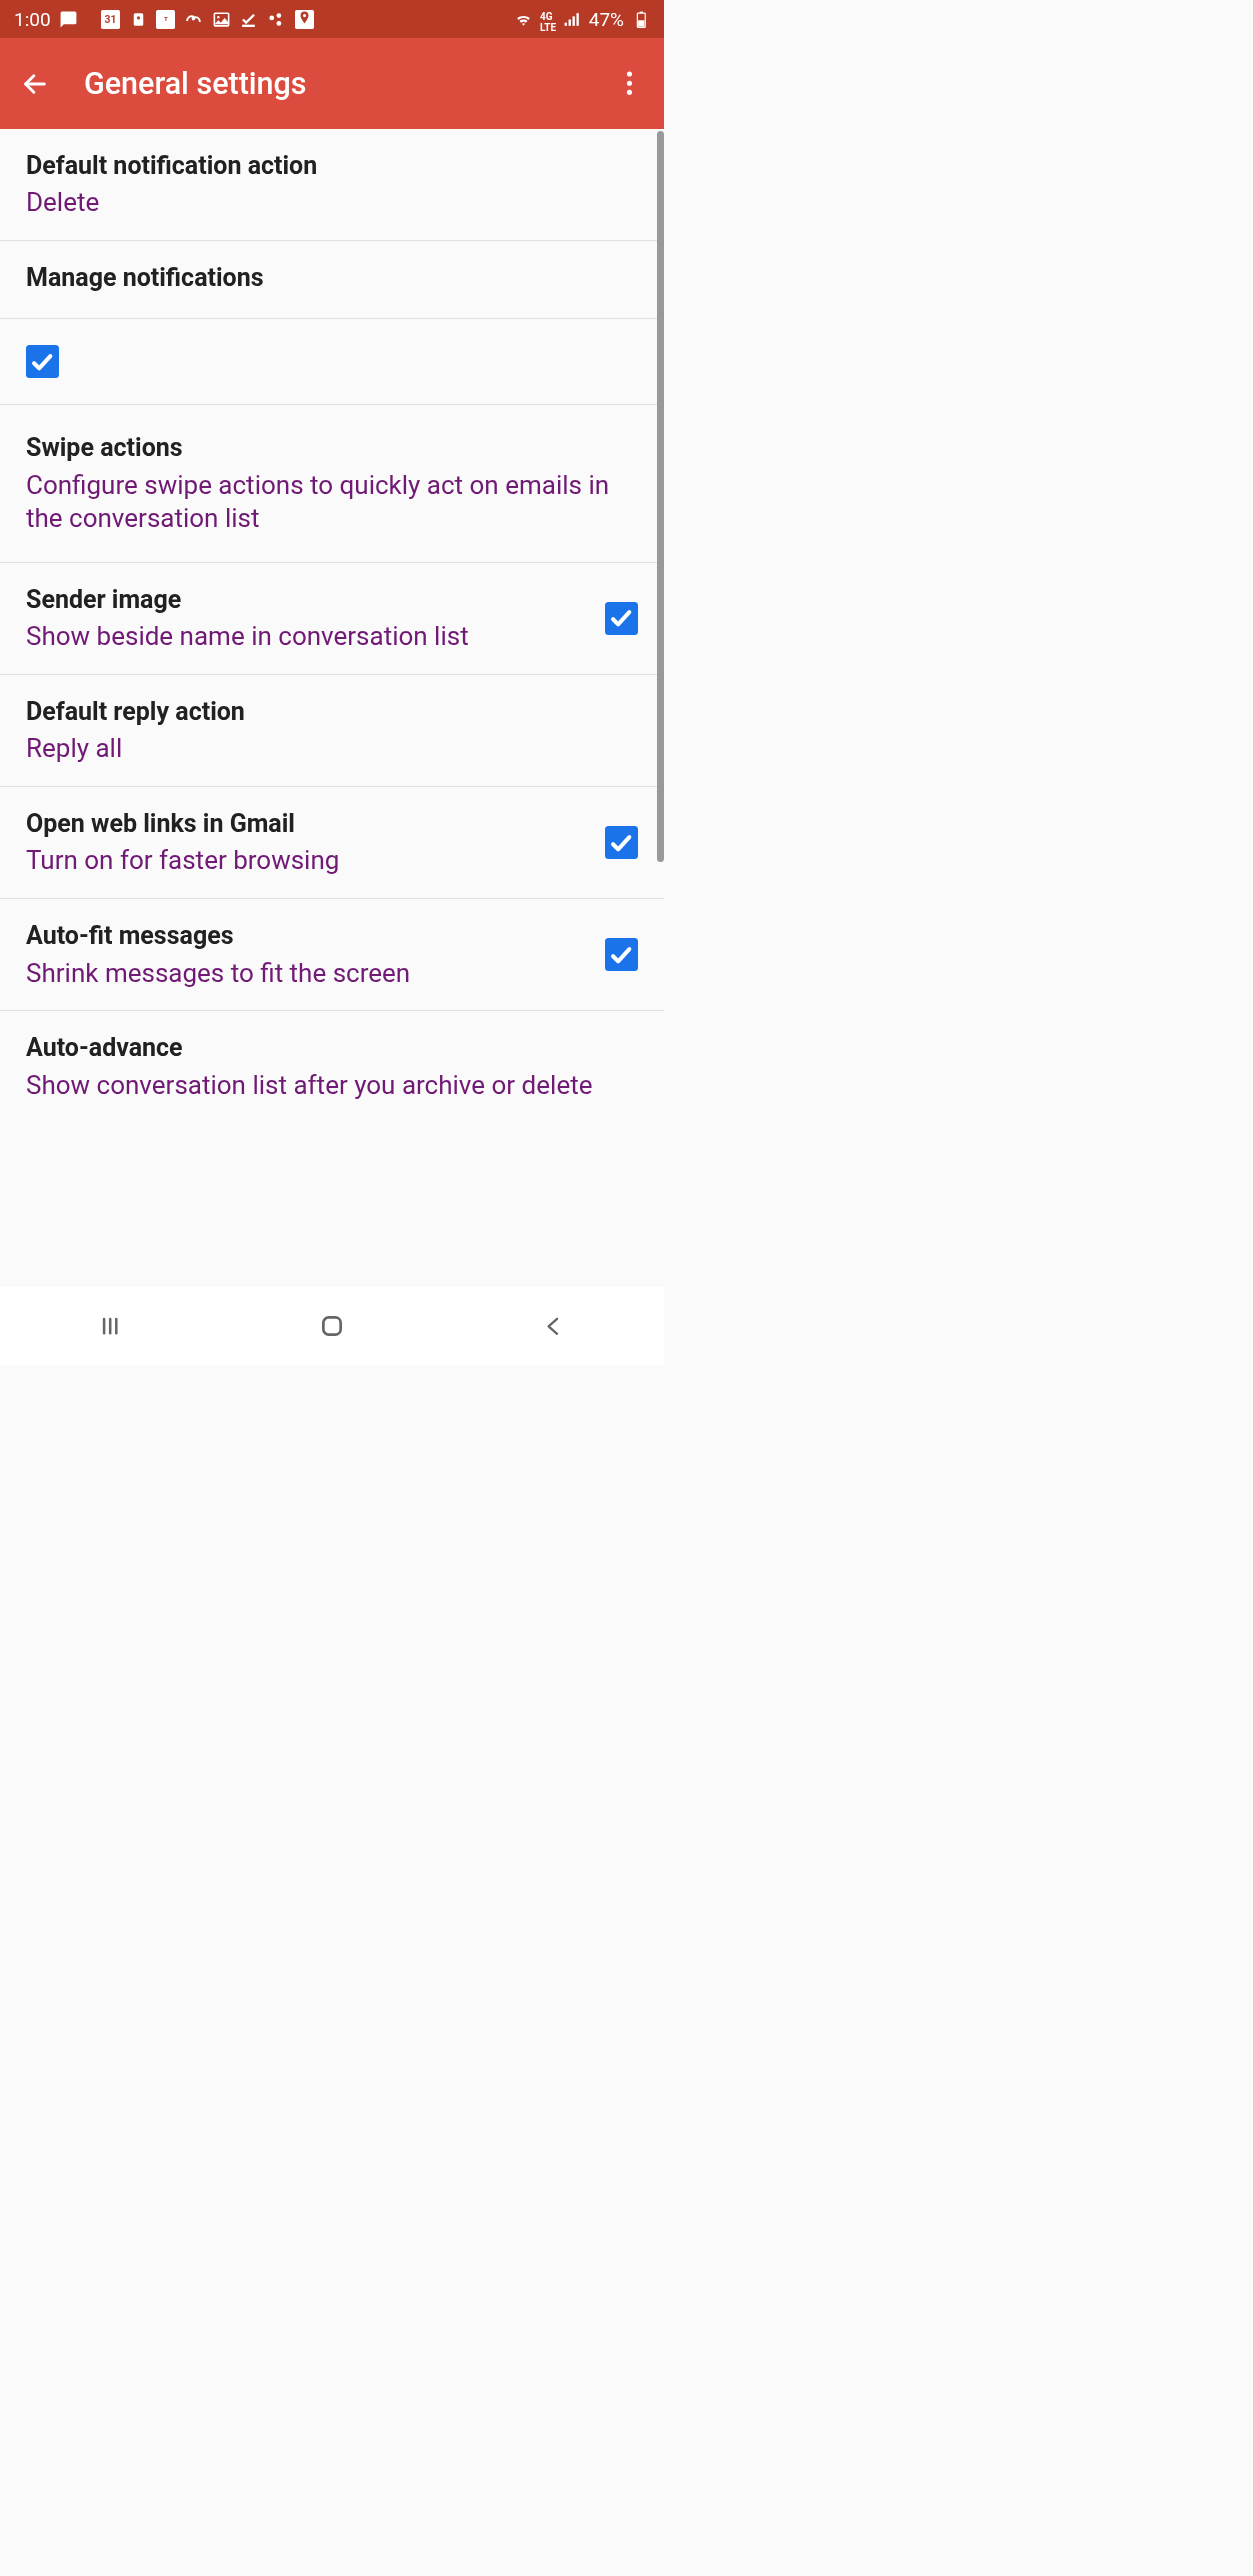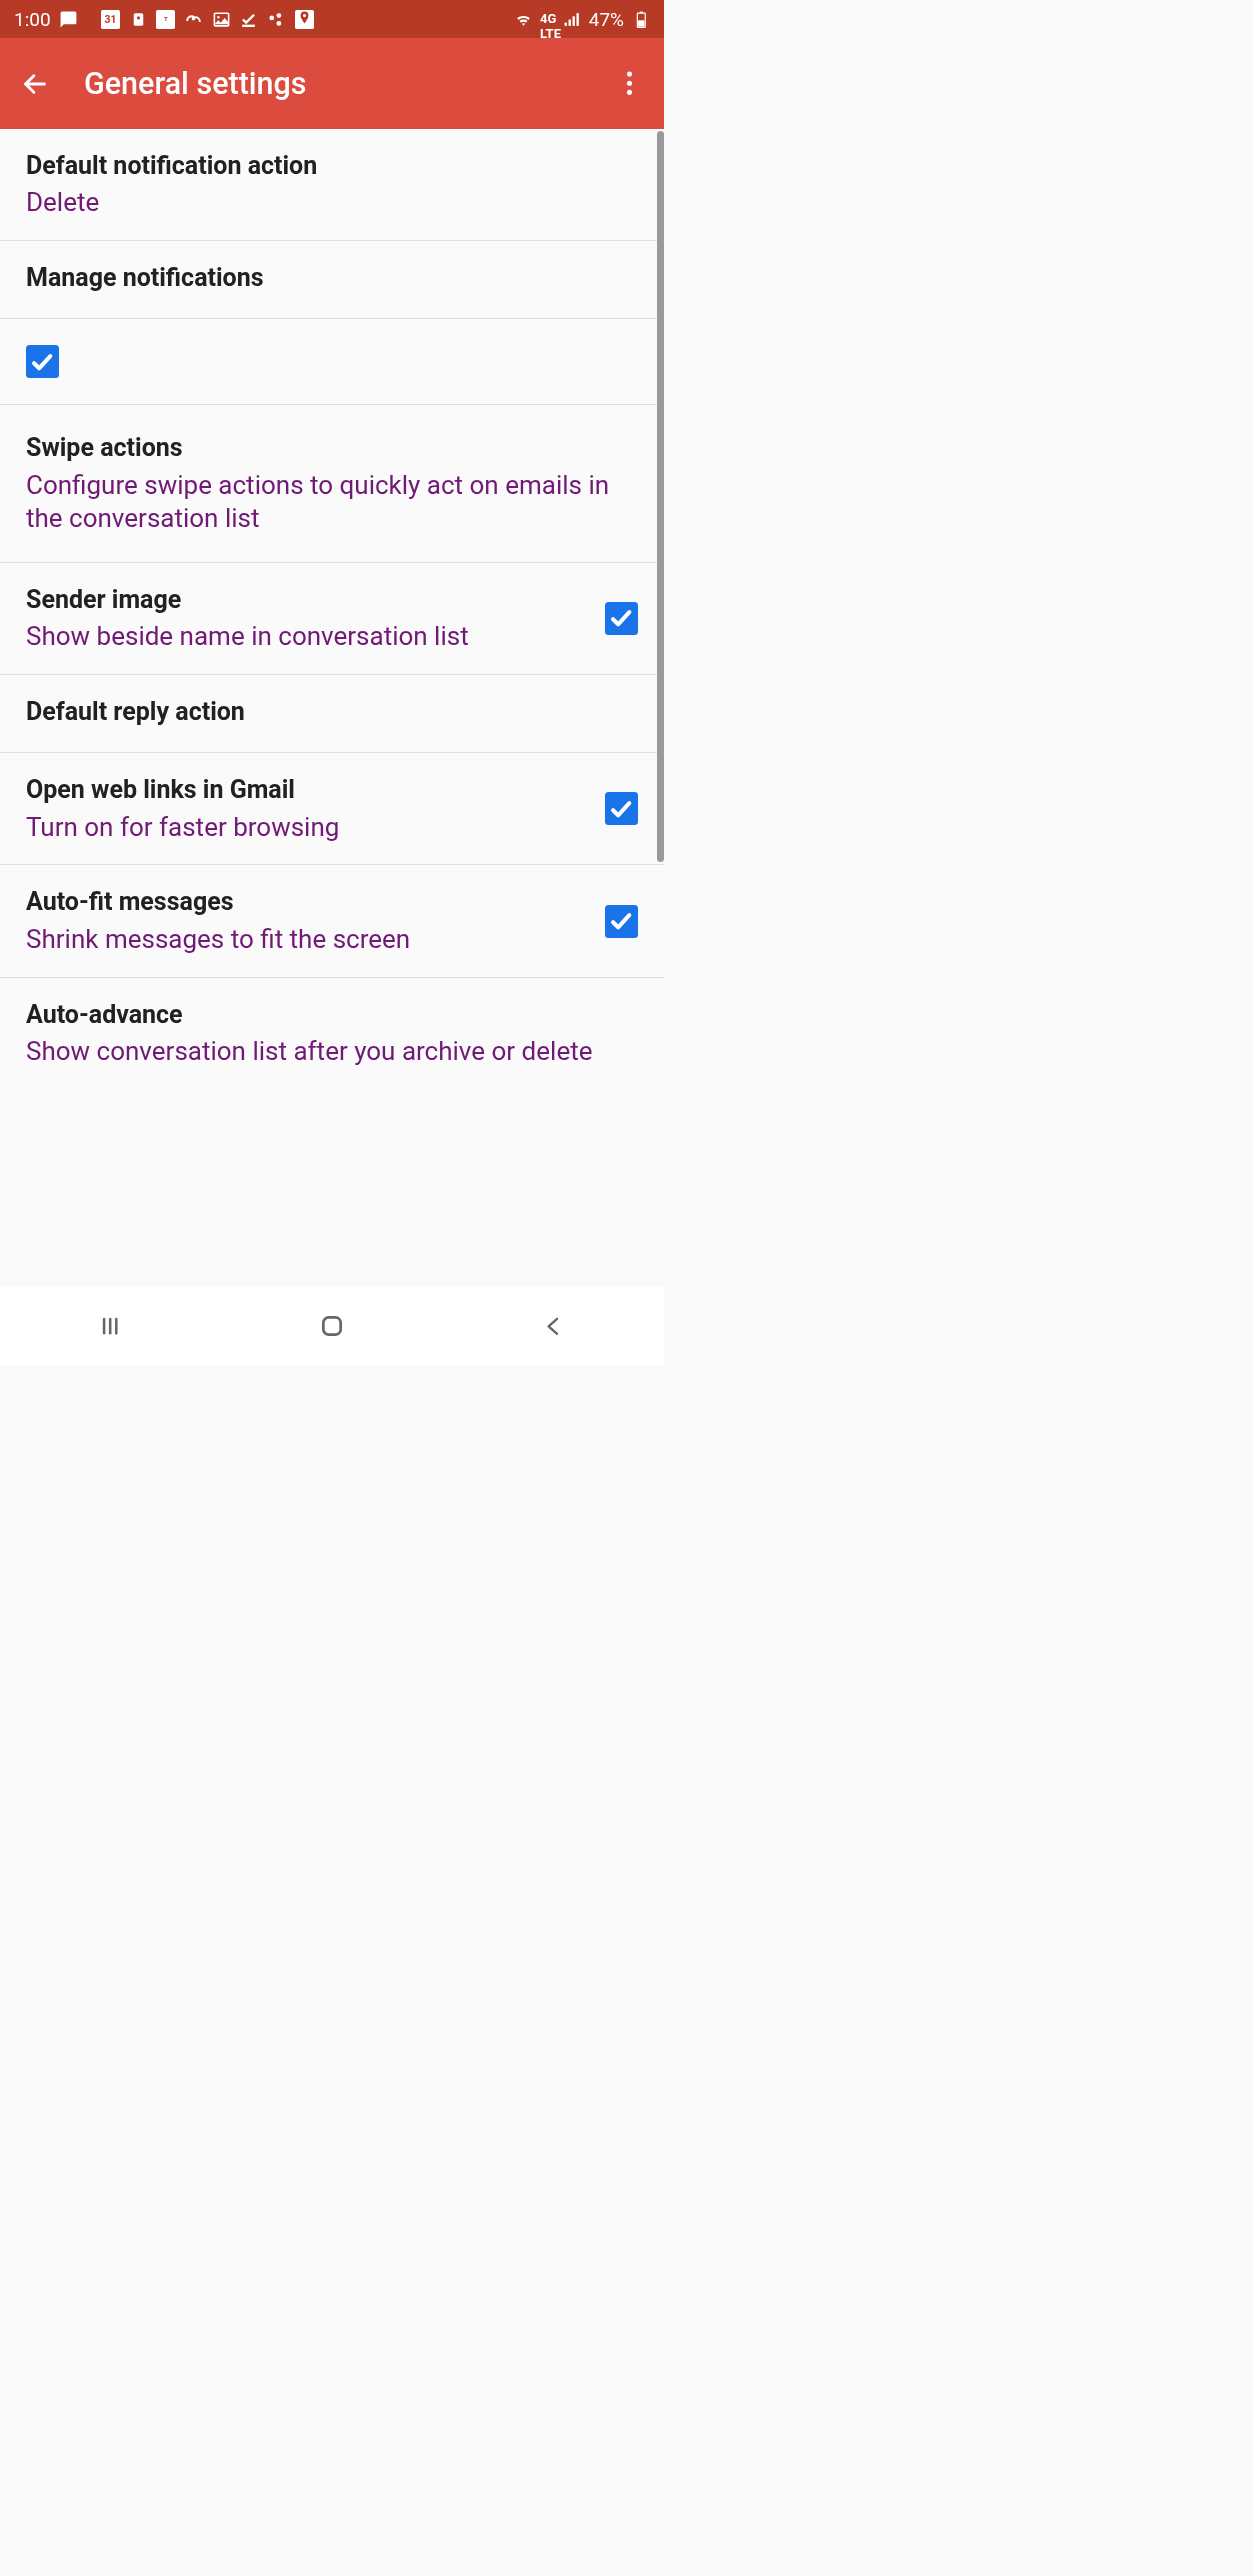--- a/index.html
+++ b/index.html
@@ -166,21 +166,21 @@
           <path d="M12 2a5 5 0 00-5 5c0 3.5 5 10 5 10s5-6.5 5-10a5 5 0 00-5-5zm0 7a2 2 0 110-4 2 2 0 010 4z"></path>
         </svg>
     </span>
   </div>
   <div class="status-right">
     <span class="status-icon">
       <svg viewBox="0 0 24 24" fill="#fff">
           <path d="M12 20l-2-2.5c1-1 3-1 4 0L12 20zm-5-6c2.5-2.5 7.5-2.5 10 0l-2 2c-1.5-1.5-4.5-1.5-6 0l-2-2zm-3-3.5c4-4 12-4 16 0l-2 2c-3-3-9-3-12 0l-2-2z"></path>
         </svg>
     </span>
-    <span class="status-icon-sm" style="font-size:13px;font-weight:bold;">4G<br>LTE</span>
+    <span class="status-icon-sm" style="font-size:10px;font-weight:bold;">4G<br>LTE</span>
     <span class="status-icon">
       <svg viewBox="0 0 24 24" fill="#fff">
           <rect x="2" y="16" width="3" height="4"></rect>
           <rect x="7" y="12" width="3" height="8"></rect>
           <rect x="12" y="8" width="3" height="12"></rect>
           <rect x="17" y="4" width="3" height="16"></rect>
         </svg>
     </span>
     <span>47%</span>
     <span class="status-icon">
@@ -248,20 +248,21 @@
     <div class="checkbox">
       <svg viewBox="0 0 24 24" fill="none" stroke="#fff" stroke-width="4" stroke-linecap="round" stroke-linejoin="round">
           <polyline points="4 13 9 18 20 6"></polyline>
         </svg>
     </div>
   </div>
 
   <div class="setting-item">
     <div class="setting-text">
       <div class="setting-title">Default reply action</div>
+      <div class="setting-sub">Reply all</div>
     </div>
   </div>
 
   <div class="setting-item">
     <div class="setting-text">
       <div class="setting-title">Open web links in Gmail</div>
       <div class="setting-sub">Turn on for faster browsing</div>
     </div>
     <div class="checkbox">
       <svg viewBox="0 0 24 24" fill="none" stroke="#fff" stroke-width="4" stroke-linecap="round" stroke-linejoin="round">

